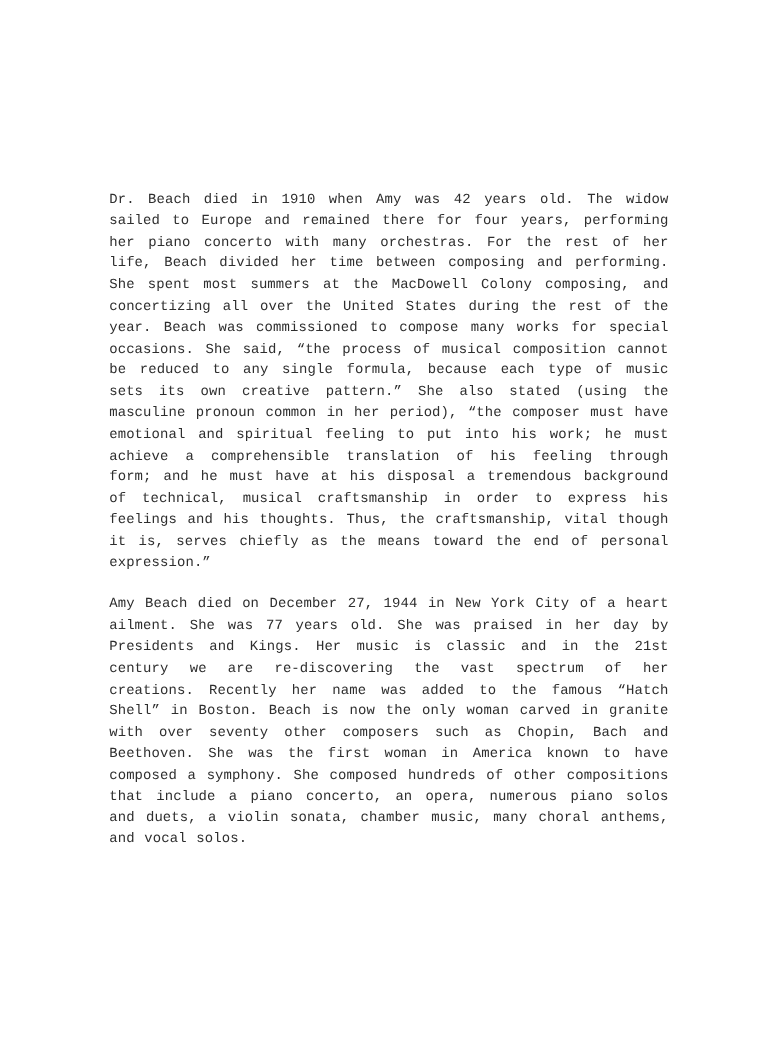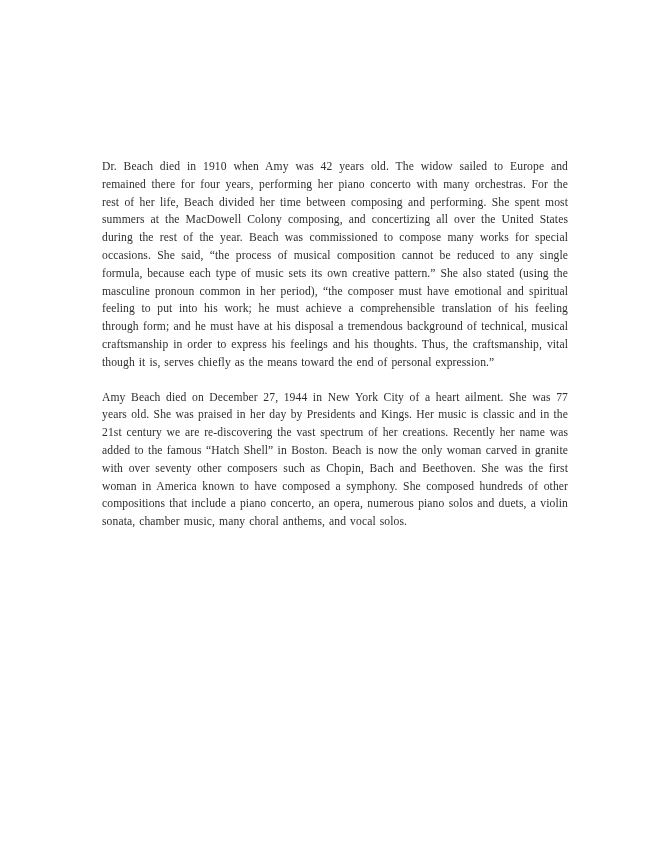--- a/index.html
+++ b/index.html
@@ -10,30 +10,31 @@
   .page {
     position: relative;
     width: 648px;
     height: 864px;
     background: #ffffff;
     overflow: hidden;
     font-family: "Liberation Serif", "DejaVu Serif", serif;
   }
   .text-block {
     position: absolute;
-    left: 102px;
+    left: 91px;
     top: 158px;
     width: 466px;
     color: #2e2e2e;
     font-size: 11.6px;
     line-height: 17.8px;
     text-align: justify;
     text-justify: inter-word;
     letter-spacing: 0.1px;
     word-spacing: 1px;
+    font-family: Liberation Mono, monospace;
   }
   .text-block p {
     margin: 0 0 17px 0;
   }
   .text-block p:last-child {
     margin-bottom: 16px;
   }
 </style>
 </head>
 <body>

